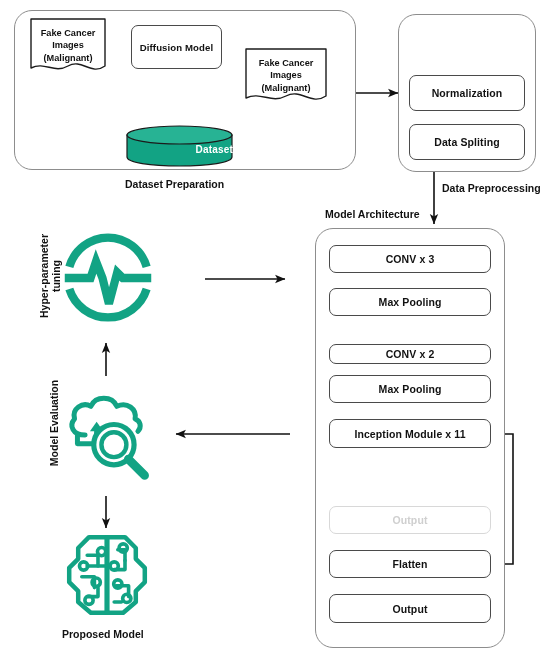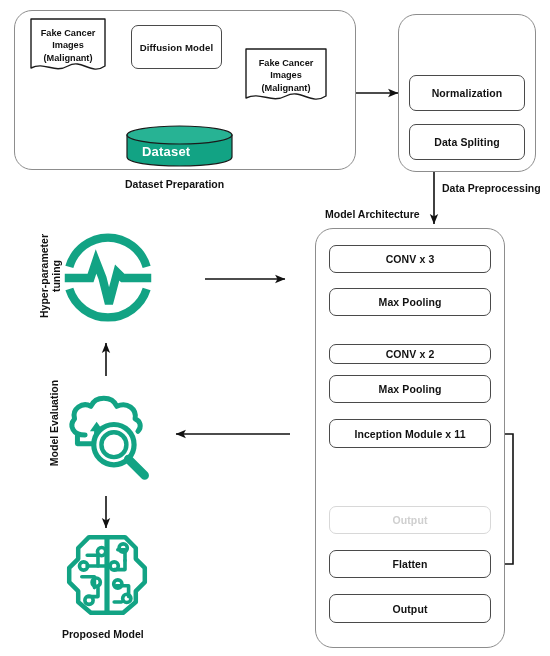--- a/index.html
+++ b/index.html
@@ -85,25 +85,25 @@
     transform-origin: 0 0;
     transform: rotate(-90deg);
     text-align: center;
     line-height: 12px;
   }
 
   
   .cylinder { position: absolute; }
   .cyl-label {
     position: absolute;
-    left: 16px; right: 0;
+    left: 6px; right: 0;
     top: 50%;
     transform: translateY(-2px);
-    text-align: left;
-    font-size: 13px;
+    text-align: right;
+    font-size: 10px;
     font-weight: bold;
     color: #ffffff;
     letter-spacing: .2px;
     z-index: 3;
     pointer-events: none;
   }
 
   
   .icon-wrap { position: absolute; }
 

